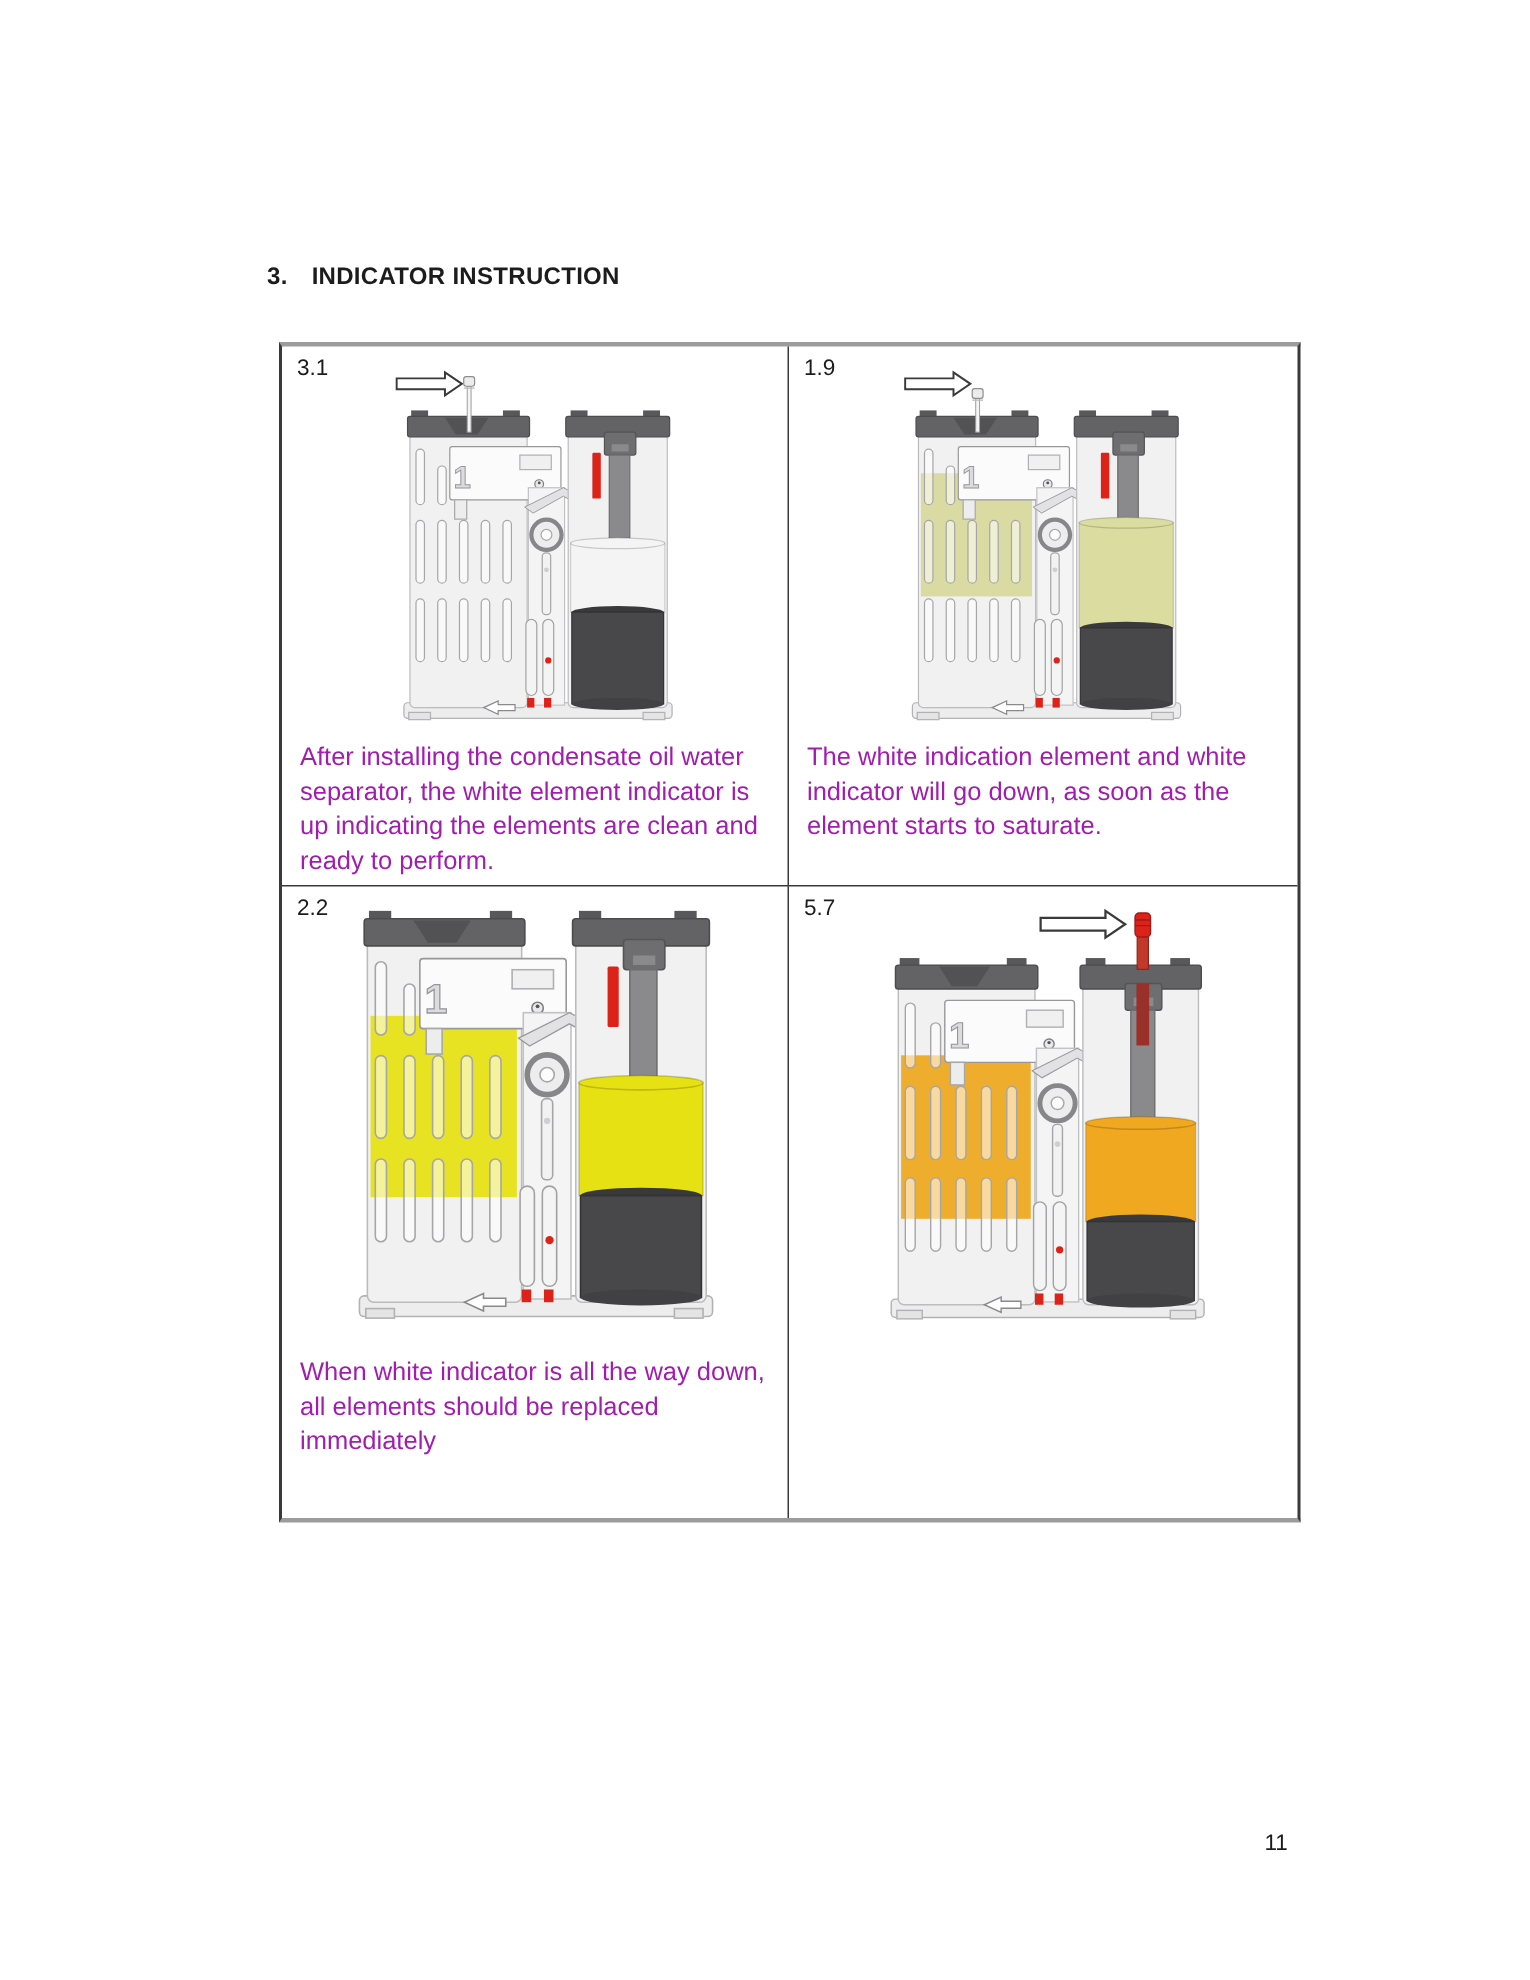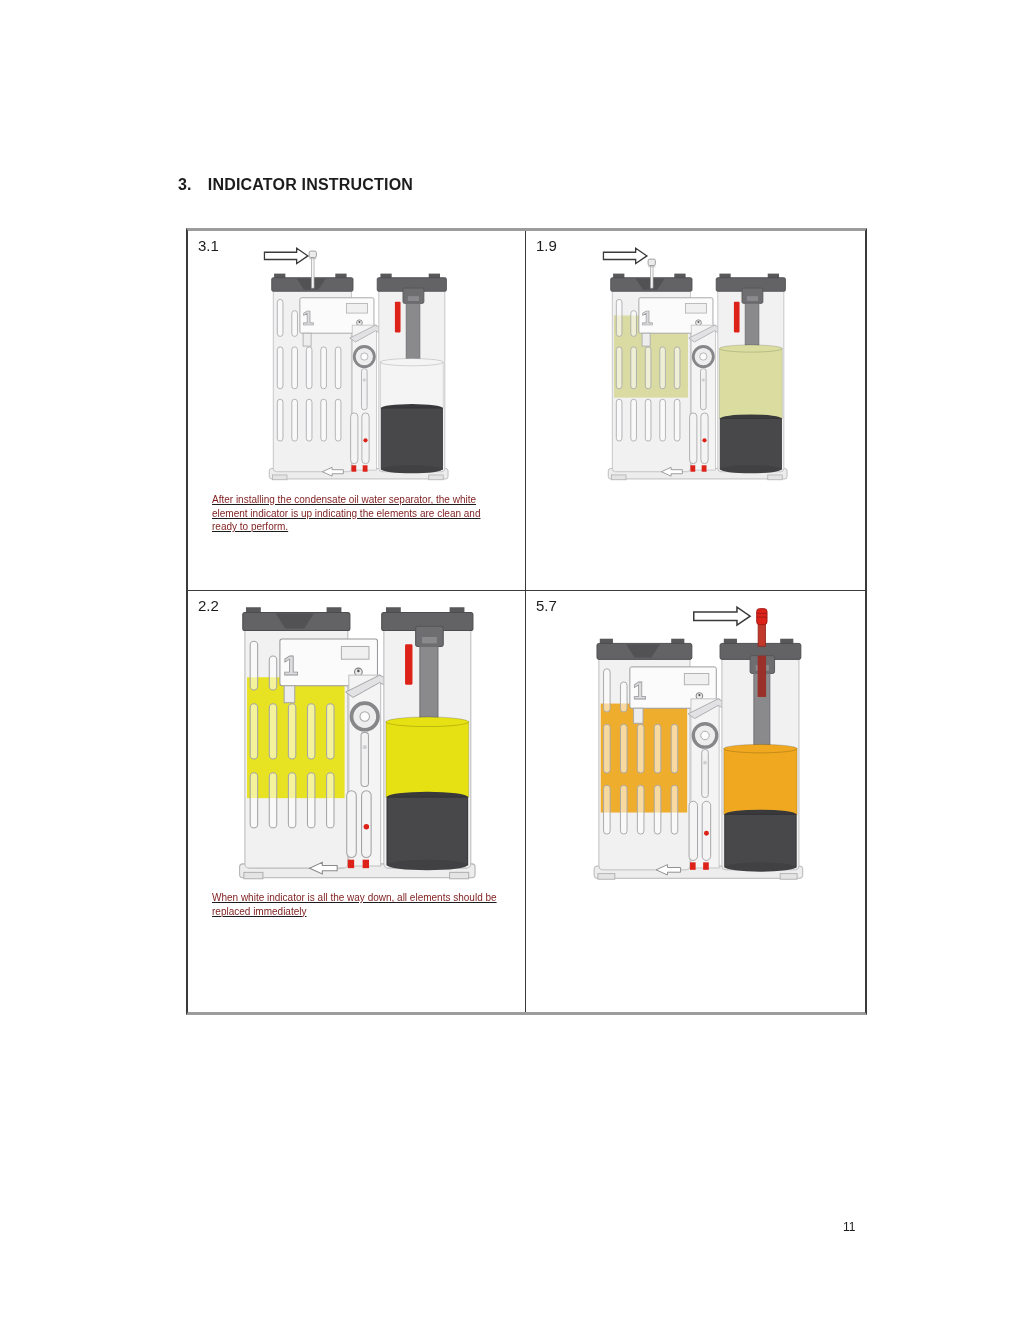--- a/index.html
+++ b/index.html
@@ -22,43 +22,43 @@
     width:677px;height:781px;
     display:grid;
     grid-template-columns:338px 339px;
     grid-template-rows:360px 421px;
     border-top:3px solid #9c9c9c;
     border-bottom:3px solid #9c9c9c;
     border-left:2px solid #3a3a3a;
     border-right:2px solid #3a3a3a;
     box-sizing:content-box;
   }
-  .cell{position:relative;box-sizing:border-box;padding:4px 22px;text-decoration:underline;}
+  .cell{position:relative;box-sizing:border-box;padding:4px 10px;}
   .cell.bR{border-right:1.5px solid #3a3a3a;}
   .cell.bB{border-bottom:1.5px solid #3a3a3a;}
   .cell-label{
     position:absolute;top:6px;left:10px;
     font-size:15px;color:#1c1c1c;
   }
   .fig-wrap{
     display:flex;justify-content:center;align-items:flex-start;
     margin-top:8px;
   }
   .row1 .fig-wrap{height:240px;}
   .row2 .fig-wrap{height:280px;}
   .fig-wrap svg{height:100%;}
   .caption{
-    font-size:10px;line-height:1.36;
+    font-size:17px;line-height:1.36;
     margin:10px 2px 0 2px;
-    color:#7f1d1d;
-  }
-  .row2 .caption{margin-top:8px;}
+    color:#a21caf;
+  }
+  .row2 .caption{margin-top:20px;}
   .page-number{
     position:absolute;top:1220px;left:843px;
-    font-size:12px;color:#1c1c1c;
+    font-size:15px;color:#1c1c1c;
   }
 </style>
 </head>
 <body>
 
 <div class="page">
 
   <div class="doc-title">
     <span>3.</span>
     <span>INDICATOR INSTRUCTION</span>
@@ -191,20 +191,21 @@
         <ellipse cx="227" cy="283" rx="38" ry="5" fill="#414143"></ellipse>
             <path d="M 44 13.5 L 84 13.5 L 84 8.5 L 98 18
        L 84 27.5 L 84 22.5 L 44 22.5 Z" fill="#ffffff" stroke="#3a3a3a" stroke-width="1.6"></path>
             <g>
     <rect x="102.4" y="30" width="3.2" height="28" fill="#f4f4f5" stroke="#9c9c9e" stroke-width="0.8"></rect>
     <rect x="99.5" y="22" width="9" height="8" rx="2" fill="#ececed" stroke="#8e8e90" stroke-width="1"></rect>
     <line x1="99.5" y1="31.5" x2="108.5" y2="31.5" stroke="#b8b8ba" stroke-width="1"></line>
   </g>
           </svg>
         </div>
+      <p class="caption">The white indication element and white indicator will go down, as soon as the element starts to saturate.</p>
     </div>
 
     <div class="cell row2 bR">
       <span class="cell-label">2.2</span>
       <div class="fig-wrap">
           <svg viewBox="40 36 240 264" xmlns="http://www.w3.org/2000/svg">
             <rect x="50" y="282" width="222" height="13" rx="3" fill="#ededee" stroke="#b2b2b4"></rect>
         <rect x="54" y="290" width="18" height="6" fill="#e4e4e5" stroke="#b2b2b4"></rect>
         <rect x="248" y="290" width="18" height="6" fill="#e4e4e5" stroke="#b2b2b4"></rect>
             <rect x="55" y="58" width="97" height="228" rx="4" fill="#f1f1f2" stroke="#bcbcbe"></rect>

